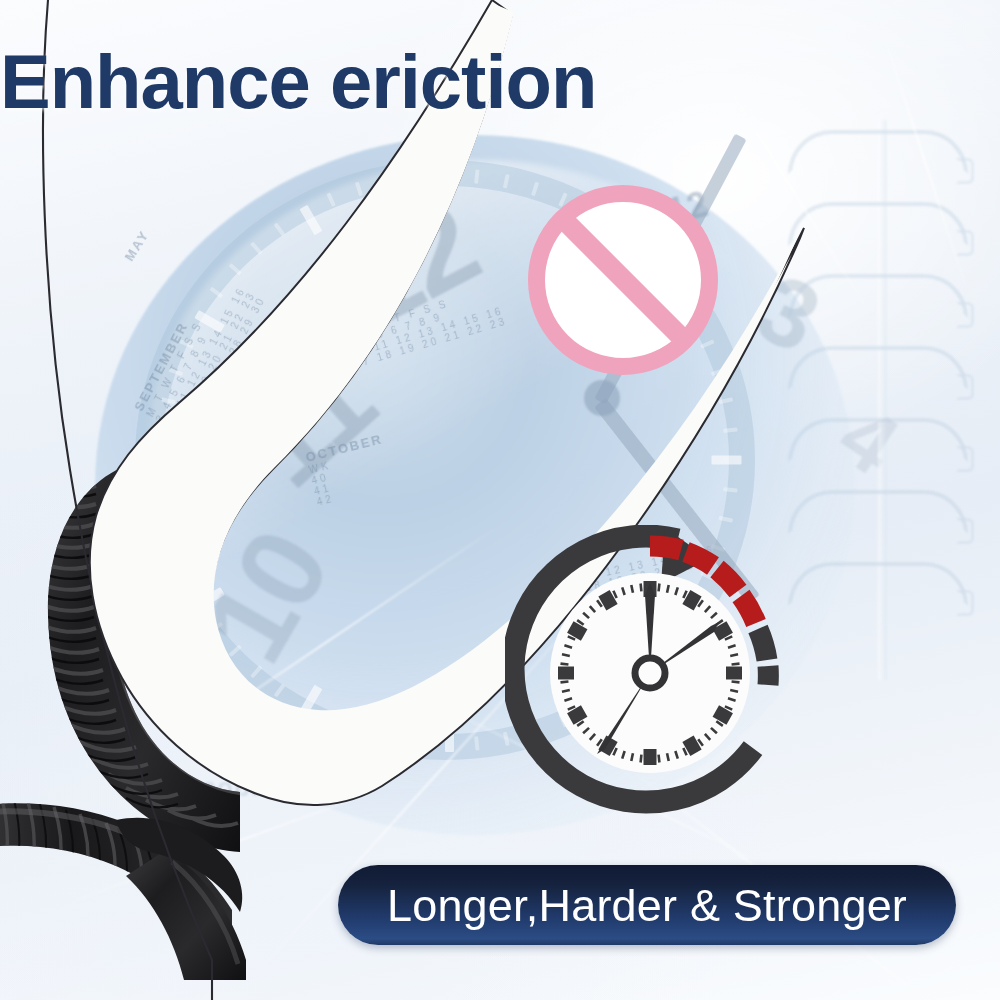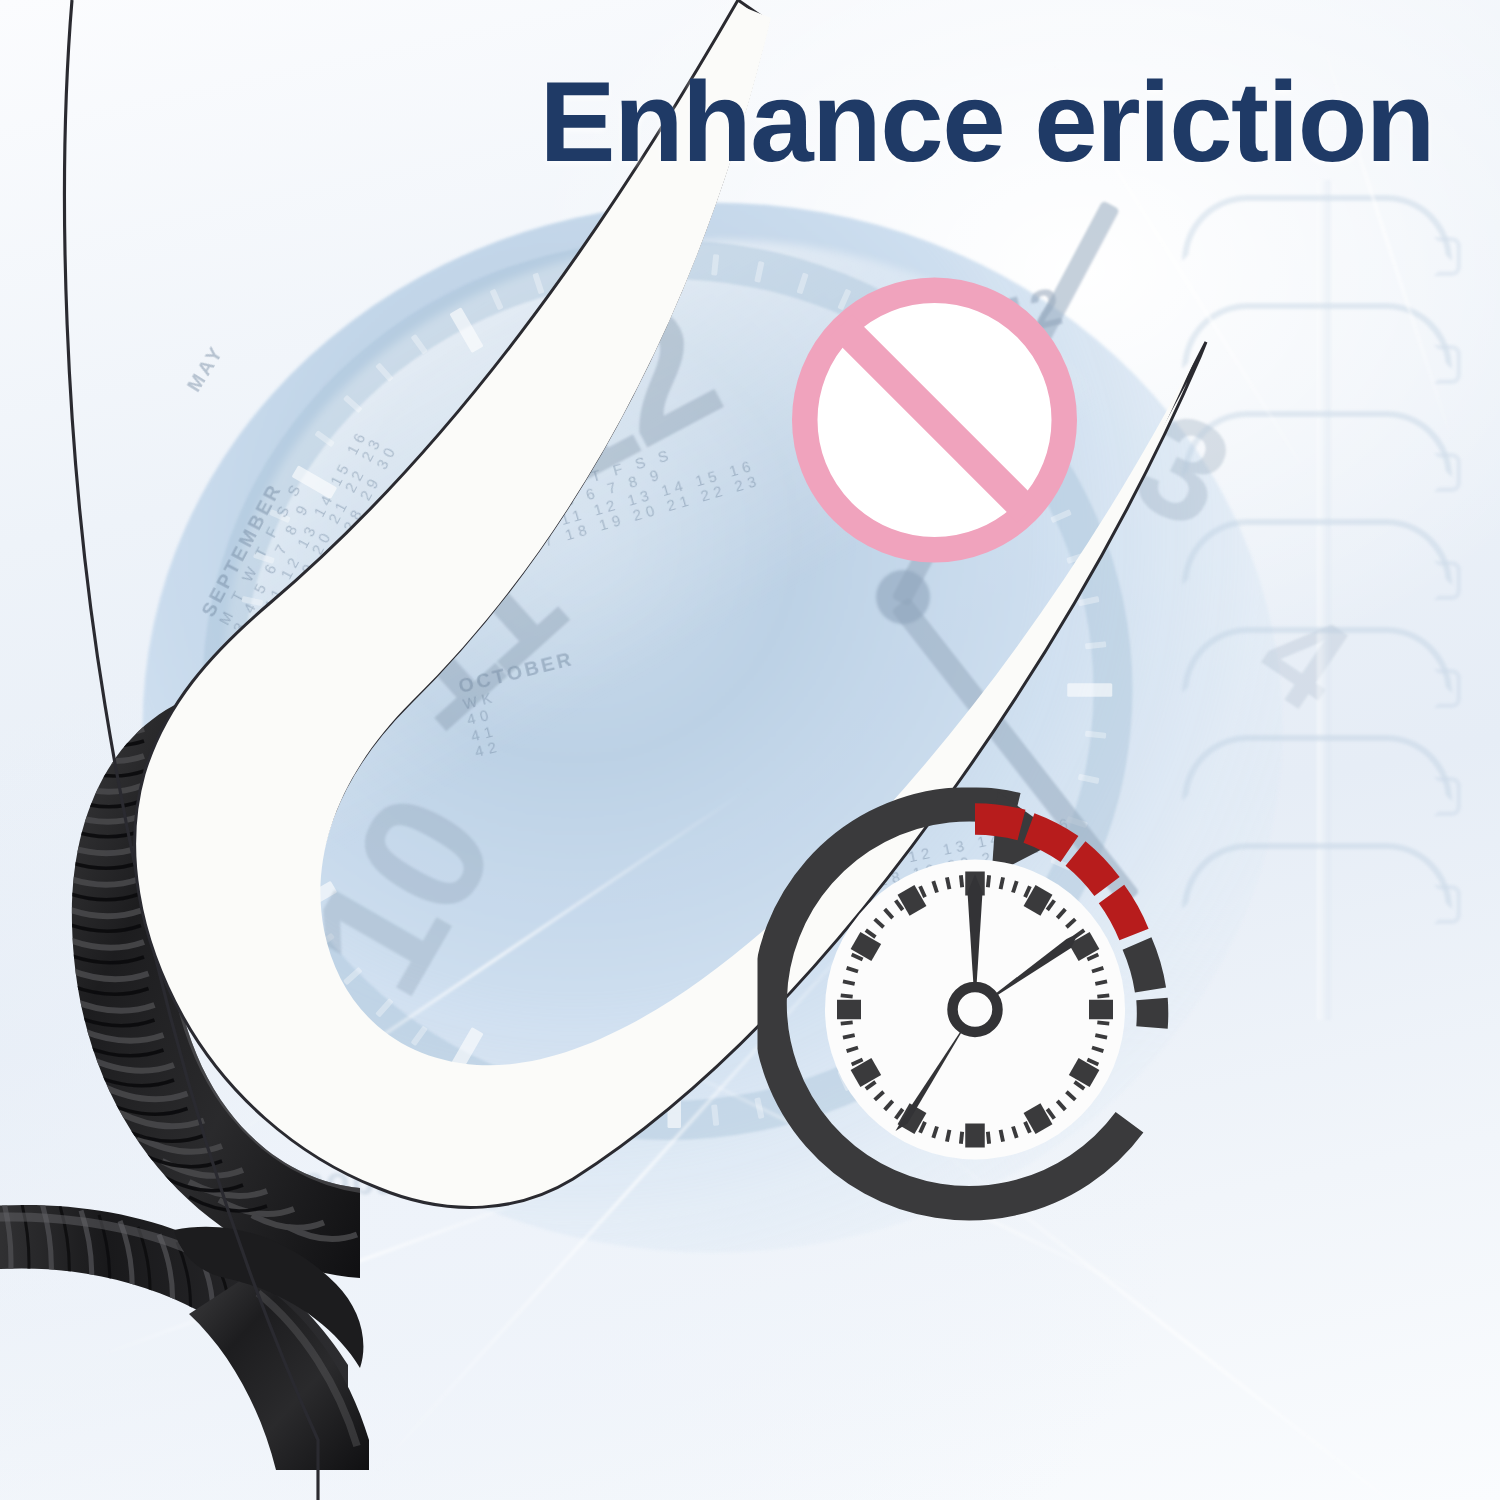--- a/index.html
+++ b/index.html
@@ -116,21 +116,21 @@
     position:absolute; left:-10px; top:67px; width:176px; height:20px;
     background:#f0a3bd; transform:rotate(45deg); transform-origin:50% 50%;
   }
 
   
   .timer { position:absolute; left:505px; top:525px; width:290px; height:290px; }
 
   
   .headline {
     position:absolute; left:0; top:38px; width:956px;
-    text-align:right; font-size:76px; font-weight:bold;
+    text-align:left; font-size:76px; font-weight:bold;
     color:#1f3a66; letter-spacing:-1px;
     text-shadow:0 2px 4px rgba(255,255,255,.75);
     font-family:"Liberation Sans", sans-serif;
   }
 
   
   .pill {
     position:absolute; left:338px; top:865px; width:618px; height:80px;
     border-radius:40px;
     background:linear-gradient(180deg,#101a33 0%,#16233f 26%,#213c6e 68%,#2c4c85 92%,#203a66 100%);
@@ -536,14 +536,17 @@
 
       <path d="M145 148 L206 101 L214 97 L209 107 Z" fill="#333336"></path>
 
       <path d="M145 148 L96 222 L92 229 L100 224 Z" fill="#333336"></path>
       <circle cx="145" cy="148" r="15" fill="#fcfcfc" stroke="#333336" stroke-width="7"></circle>
     </g>
   </svg>
 
   <div class="headline">Enhance eriction</div>
 
+  <div class="pill">
+    <span>Longer,Harder &amp; Stronger</span>
+  </div>
 
 </div>
 
 </body></html>

